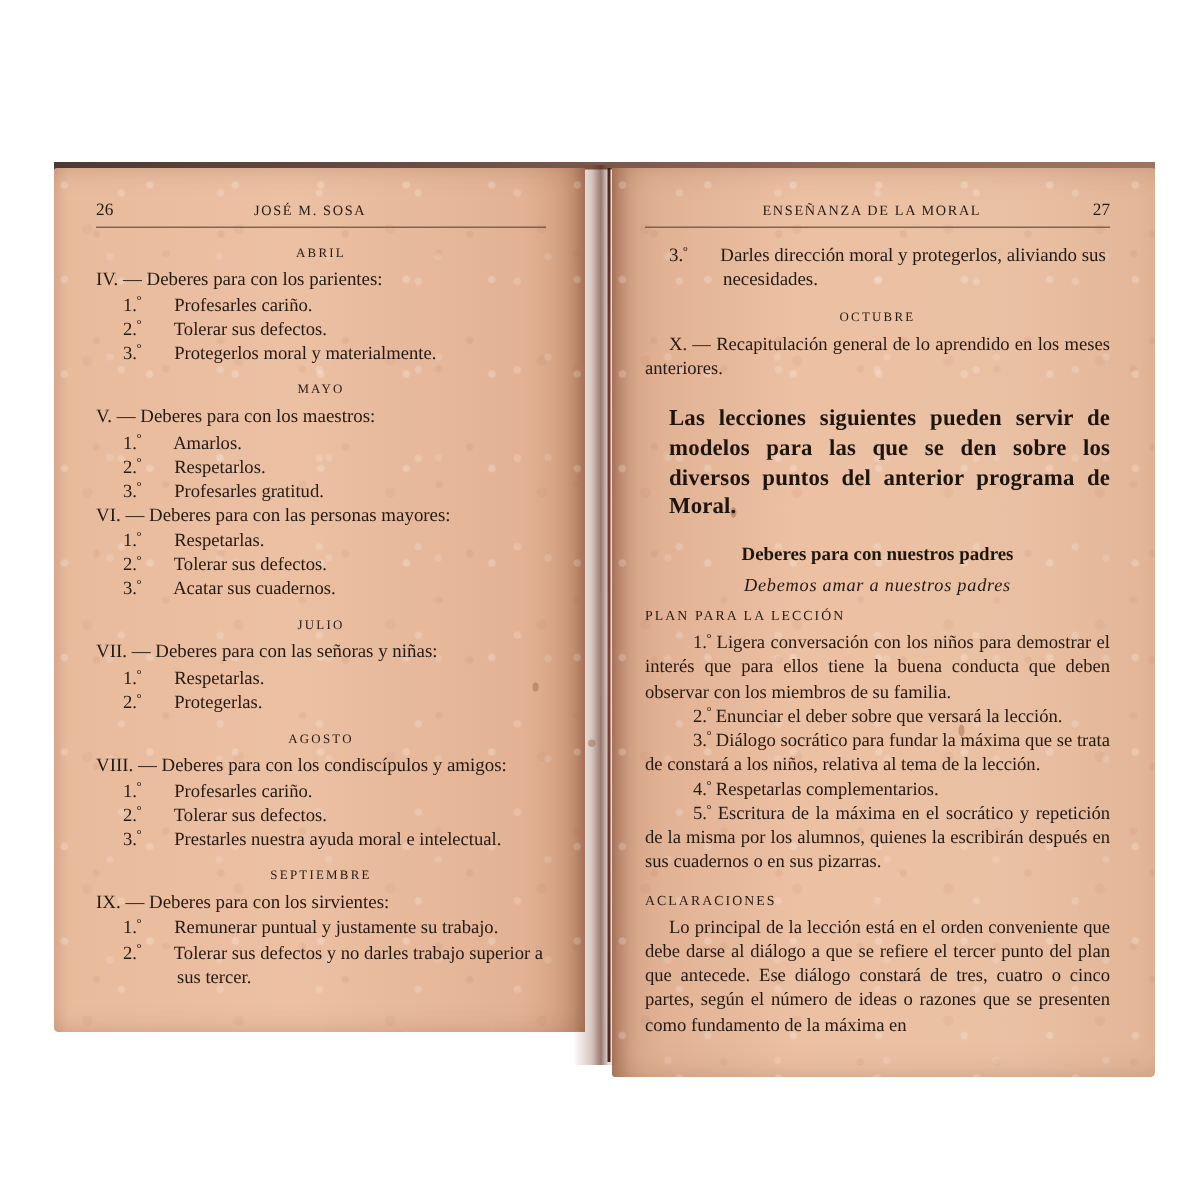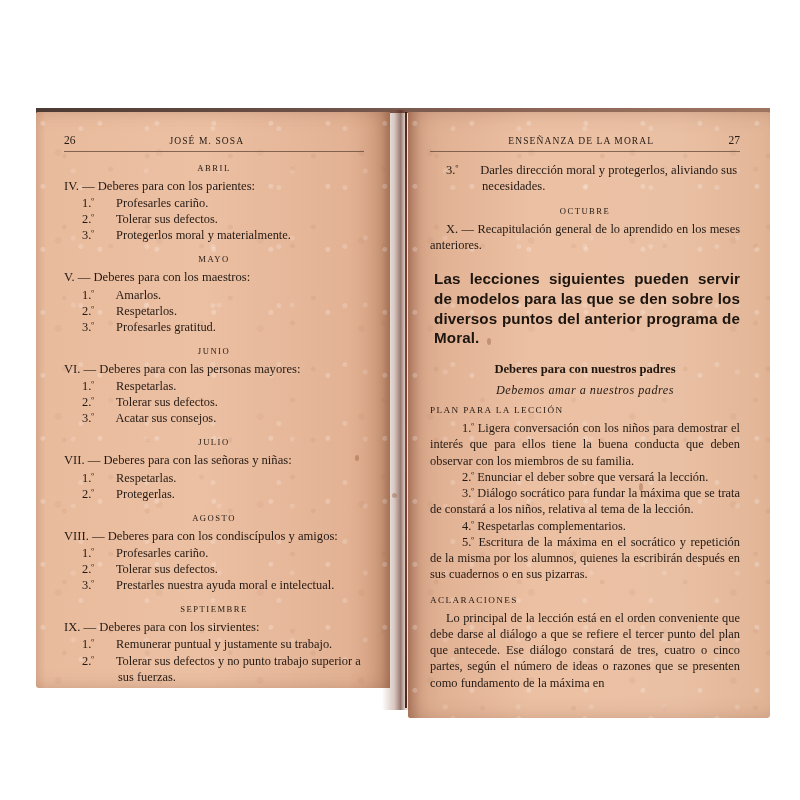--- a/index.html
+++ b/index.html
@@ -171,25 +171,25 @@
   .para {
     font-size: 12.4px;
     line-height: 1.31;
     margin: 3px 0 0 0;
     text-align: justify;
     text-indent: 16px;
   }
   .para.noindent { text-indent: 0; }
 
   .bold-block {
-    font-family: Liberation Sans, sans-serif;
+    font-family: Liberation Serif, serif;
     font-weight: 700;
     font-size: 15.2px;
     line-height: 1.30;
-    margin: 16px 0 14px 4px;
+    margin: 16px 0 14px 16px;
     text-align: justify;
     color: #1d150f;
     letter-spacing: .1px;
   }
 
   .sec-head {
     text-align: center;
     font-weight: 700;
     font-size: 12.6px;
     margin: 6px 0 6px 0;
@@ -270,26 +270,25 @@
           <div class="month">MAYO</div>
           <p class="duty">V. — Deberes para con los maestros:</p>
           <ol class="sublist">
             <li><span class="num"><span>1.</span><sup>º</sup></span> <span>Amarlos.</span></li>
             <li><span class="num"><span>2.</span><sup>º</sup></span> <span>Respetarlos.</span></li>
             <li><span class="num"><span>3.</span><sup>º</sup></span> <span>Profesarles gratitud.</span></li>
           </ol>
         </div>
 
         <div>
-          <div class="month">JUNIO</div>
           <p class="duty">VI. — Deberes para con las personas mayores:</p>
           <ol class="sublist">
             <li><span class="num"><span>1.</span><sup>º</sup></span> <span>Respetarlas.</span></li>
             <li><span class="num"><span>2.</span><sup>º</sup></span> <span>Tolerar sus defectos.</span></li>
-            <li><span class="num"><span>3.</span><sup>º</sup></span> <span>Acatar sus consejos.</span></li>
+            <li><span class="num"><span>3.</span><sup>º</sup></span> <span>Acatar sus cuadernos.</span></li>
           </ol>
         </div>
 
         <div>
           <div class="month">JULIO</div>
           <p class="duty">VII. — Deberes para con las señoras y niñas:</p>
           <ol class="sublist">
             <li><span class="num"><span>1.</span><sup>º</sup></span> <span>Respetarlas.</span></li>
             <li><span class="num"><span>2.</span><sup>º</sup></span> <span>Protegerlas.</span></li>
           </ol>
@@ -303,21 +302,21 @@
             <li><span class="num"><span>2.</span><sup>º</sup></span> <span>Tolerar sus defectos.</span></li>
             <li><span class="num"><span>3.</span><sup>º</sup></span> <span>Prestarles nuestra ayuda moral e intelectual.</span></li>
           </ol>
         </div>
 
         <div>
           <div class="month">SEPTIEMBRE</div>
           <p class="duty">IX. — Deberes para con los sirvientes:</p>
           <ol class="sublist">
             <li><span class="num"><span>1.</span><sup>º</sup></span> <span>Remunerar puntual y justamente su trabajo.</span></li>
-            <li><span class="num"><span>2.</span><sup>º</sup></span> <span>Tolerar sus defectos y no punto trabajo superior a sus fuerzas.</span></li>
+            <li><span class="num"><span>2.</span><sup>º</sup></span> <span>Tolerar sus defectos y no darles trabajo superior a sus tercer.</span></li>
           </ol>
         </div>
 
       </div>
     </div>
 
     <div class="txtcol" id="col-right">
 
       <div class="running-head">
         <span class="rh-title">ENSEÑANZA DE LA MORAL</span>

